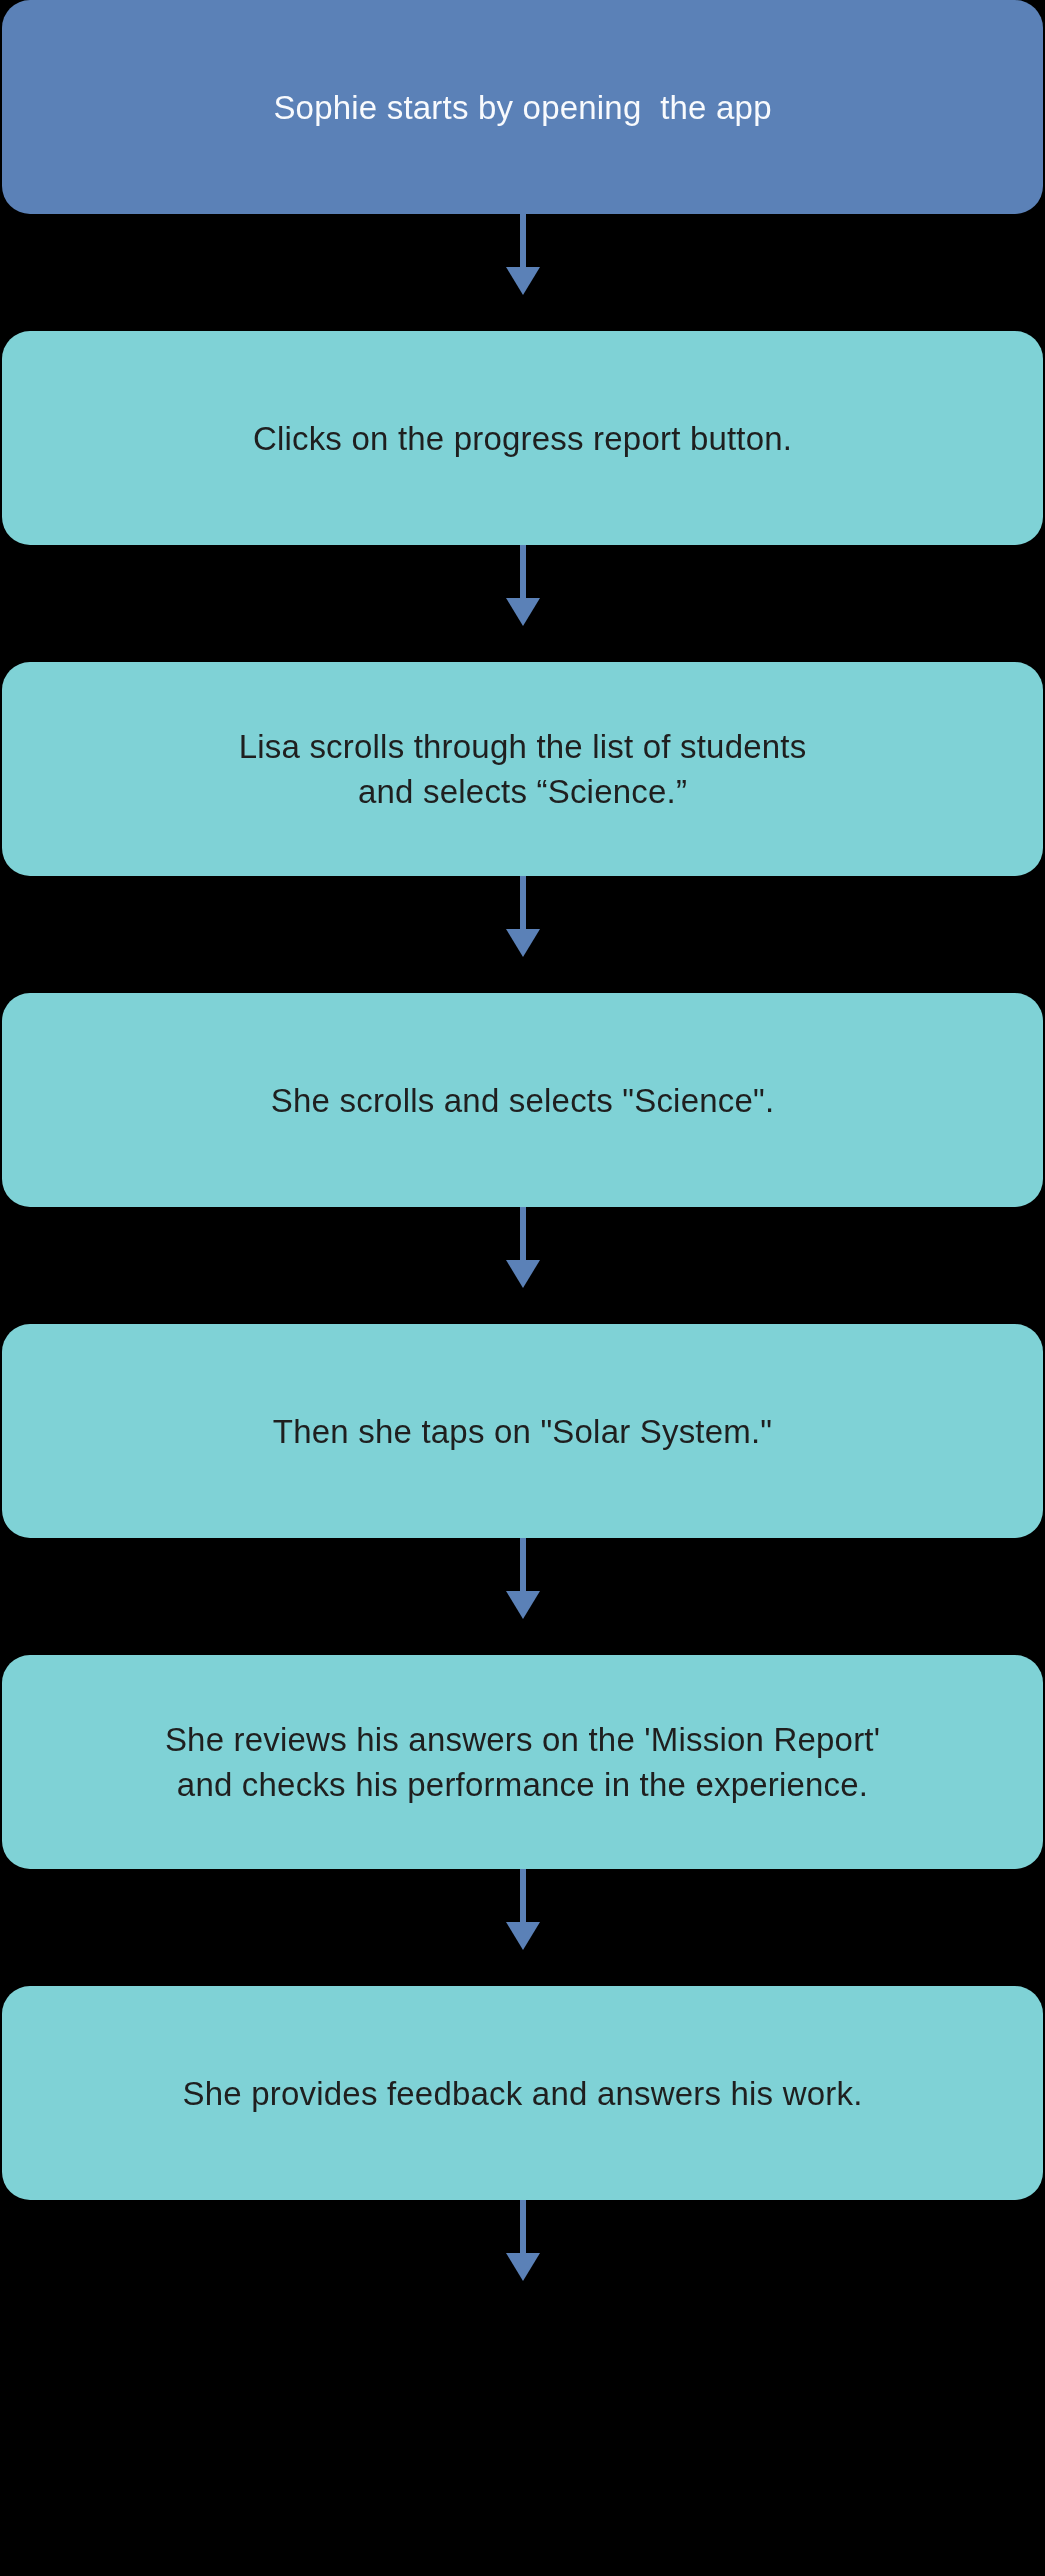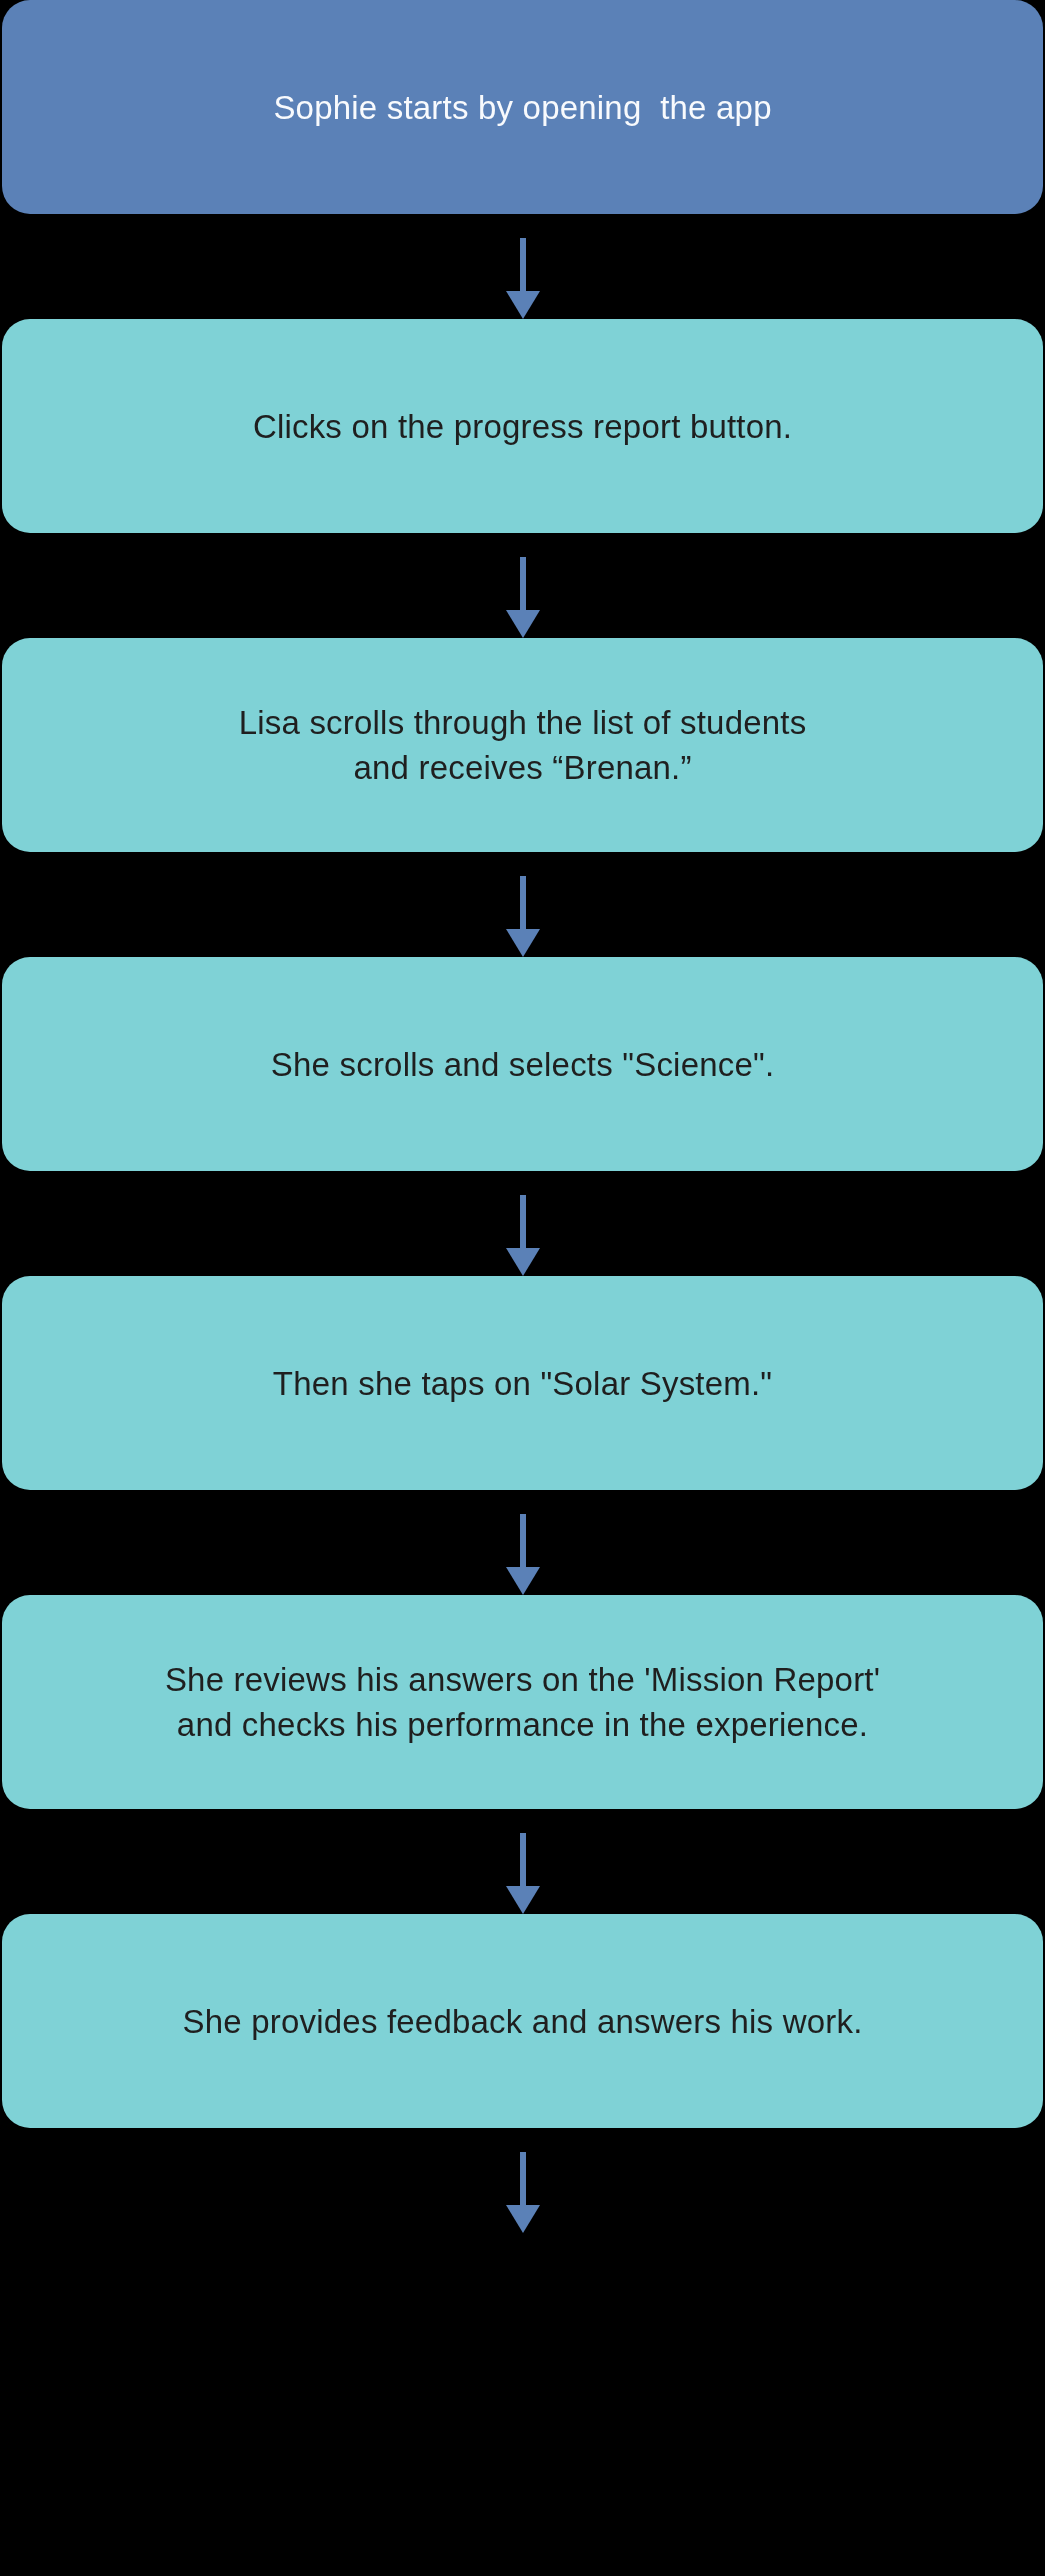--- a/index.html
+++ b/index.html
@@ -12,41 +12,42 @@
     height: 2576px;
     font-family: "Liberation Sans", sans-serif;
     overflow: hidden;
   }
   .flow {
     width: 1046px;
     height: 2576px;
     display: flex;
     flex-direction: column;
   }
-  .step { display: flex; flex-direction: column; gap: 24px; }
+  .step { display: flex; flex-direction: column; }
   .box {
     margin: 0 2.6px 0 1.7px;
     height: 214px;
     border-radius: 28px;
     display: flex;
     align-items: center;
     justify-content: center;
     text-align: center;
     font-size: 33px;
     line-height: 45px;
     letter-spacing: 0.2px;
     font-weight: 400;
   }
   .box.start, .box.end {
     background: var(--start-end-fill, #5b81b7);
     color: var(--start-end-text, #f8fafd);
   }
   .box.process {
     background: var(--process-fill, #7fd2d6);
     color: var(--process-text, #1f1f1f);
+    margin-top: 36px;
   }
   .box-label { white-space: pre-wrap; }
   .connector {
     height: 81px;
     display: flex;
     flex-direction: column;
     align-items: center;
   }
   .connector .shaft {
     width: 6.9px;
@@ -81,21 +82,21 @@
     </div>
     <div class="connector">
       <div class="shaft"></div>
       <div class="head"></div>
     </div>
   </section>
 
   <section class="step">
     <div class="box process">
       <span class="box-label">Lisa scrolls through the list of students
-and receives “Brenan.”</span>
+and selects “Science.”</span>
     </div>
     <div class="connector">
       <div class="shaft"></div>
       <div class="head"></div>
     </div>
   </section>
 
 
   <section class="step">
     <div class="box process">

